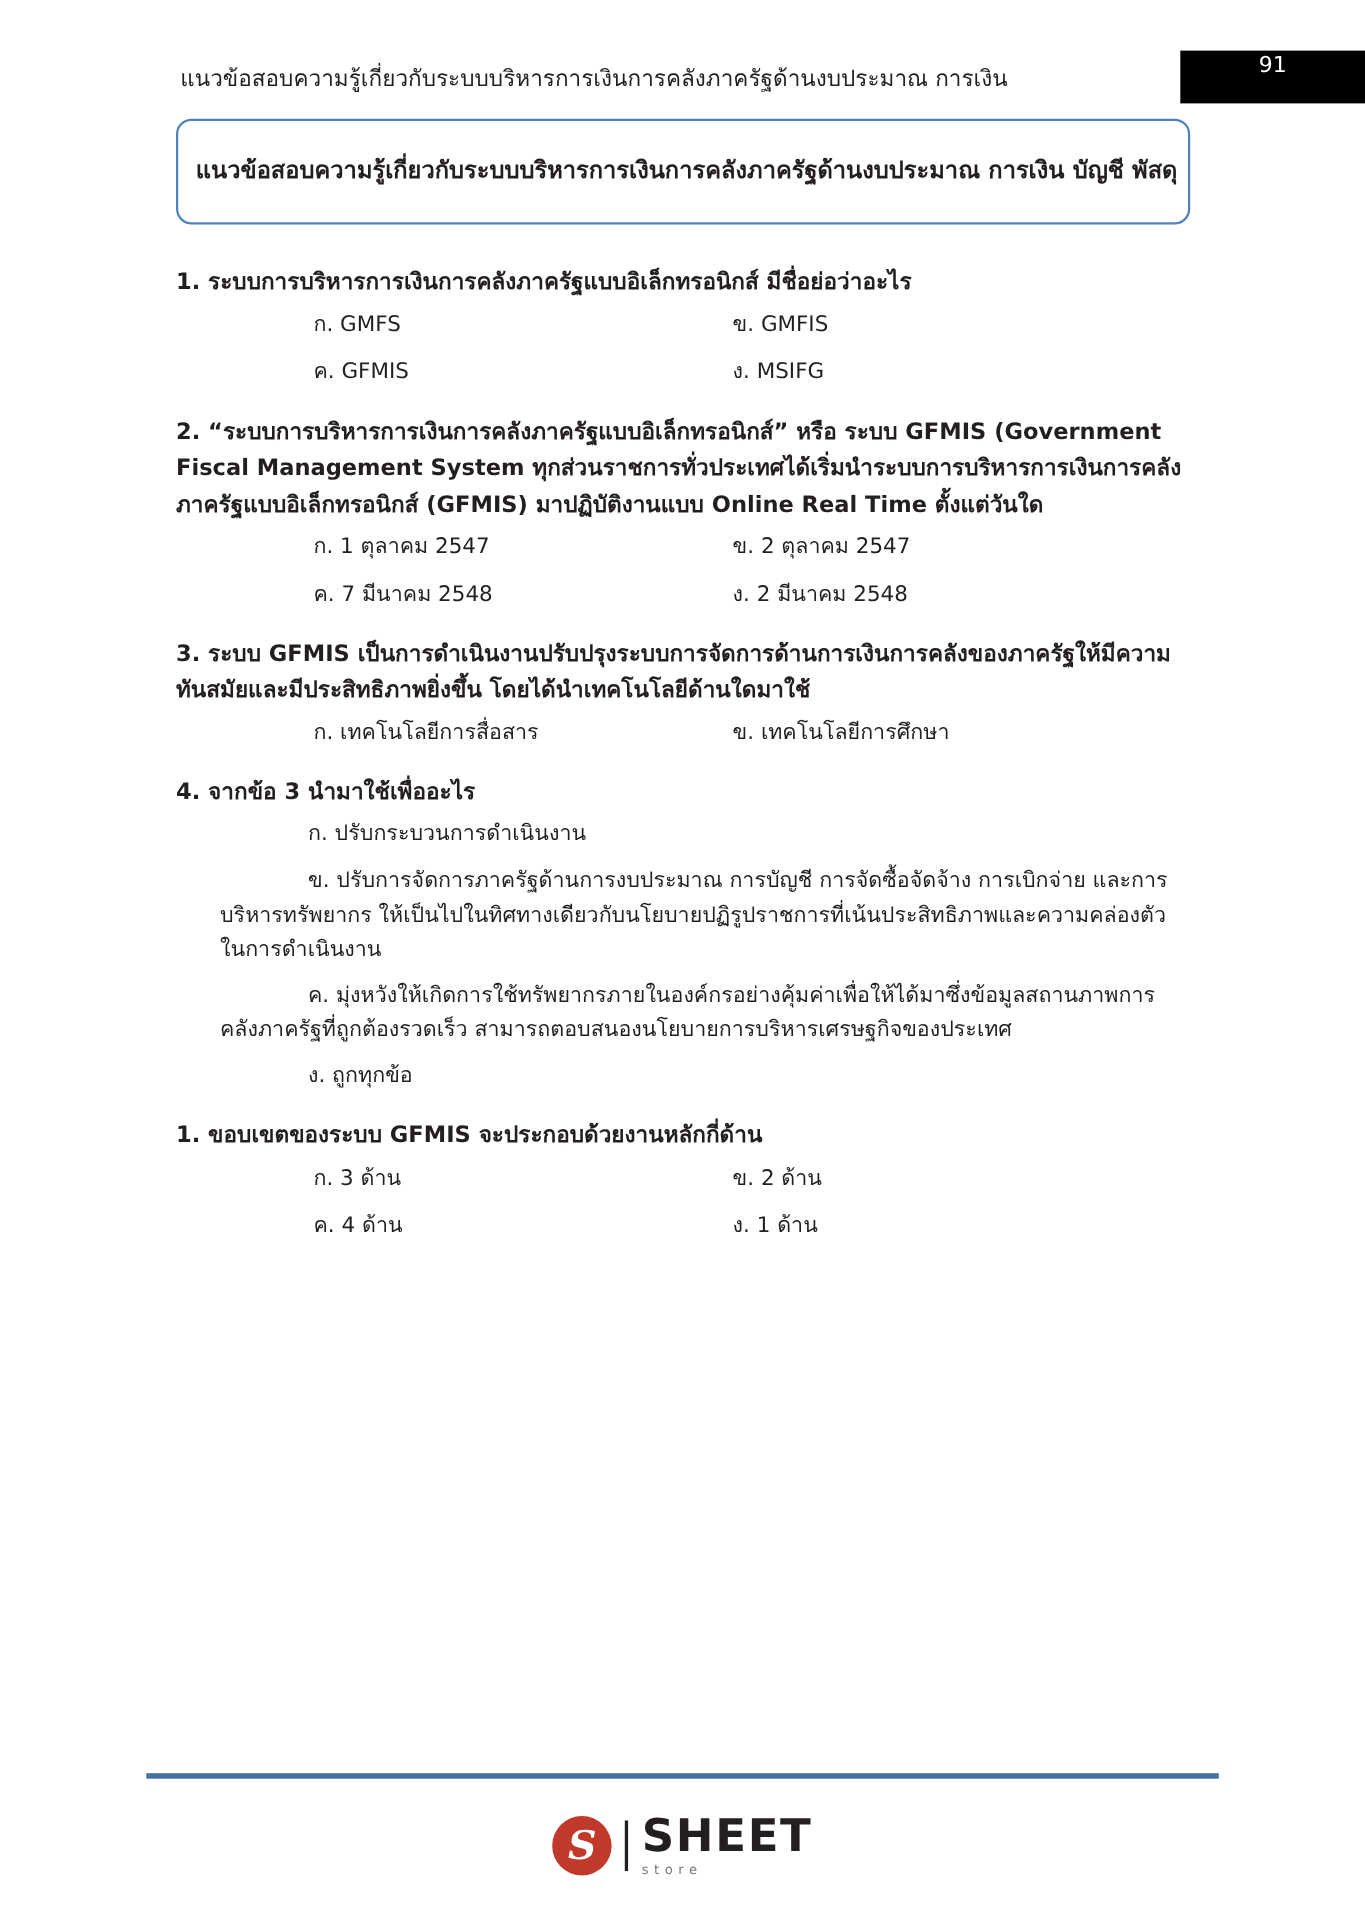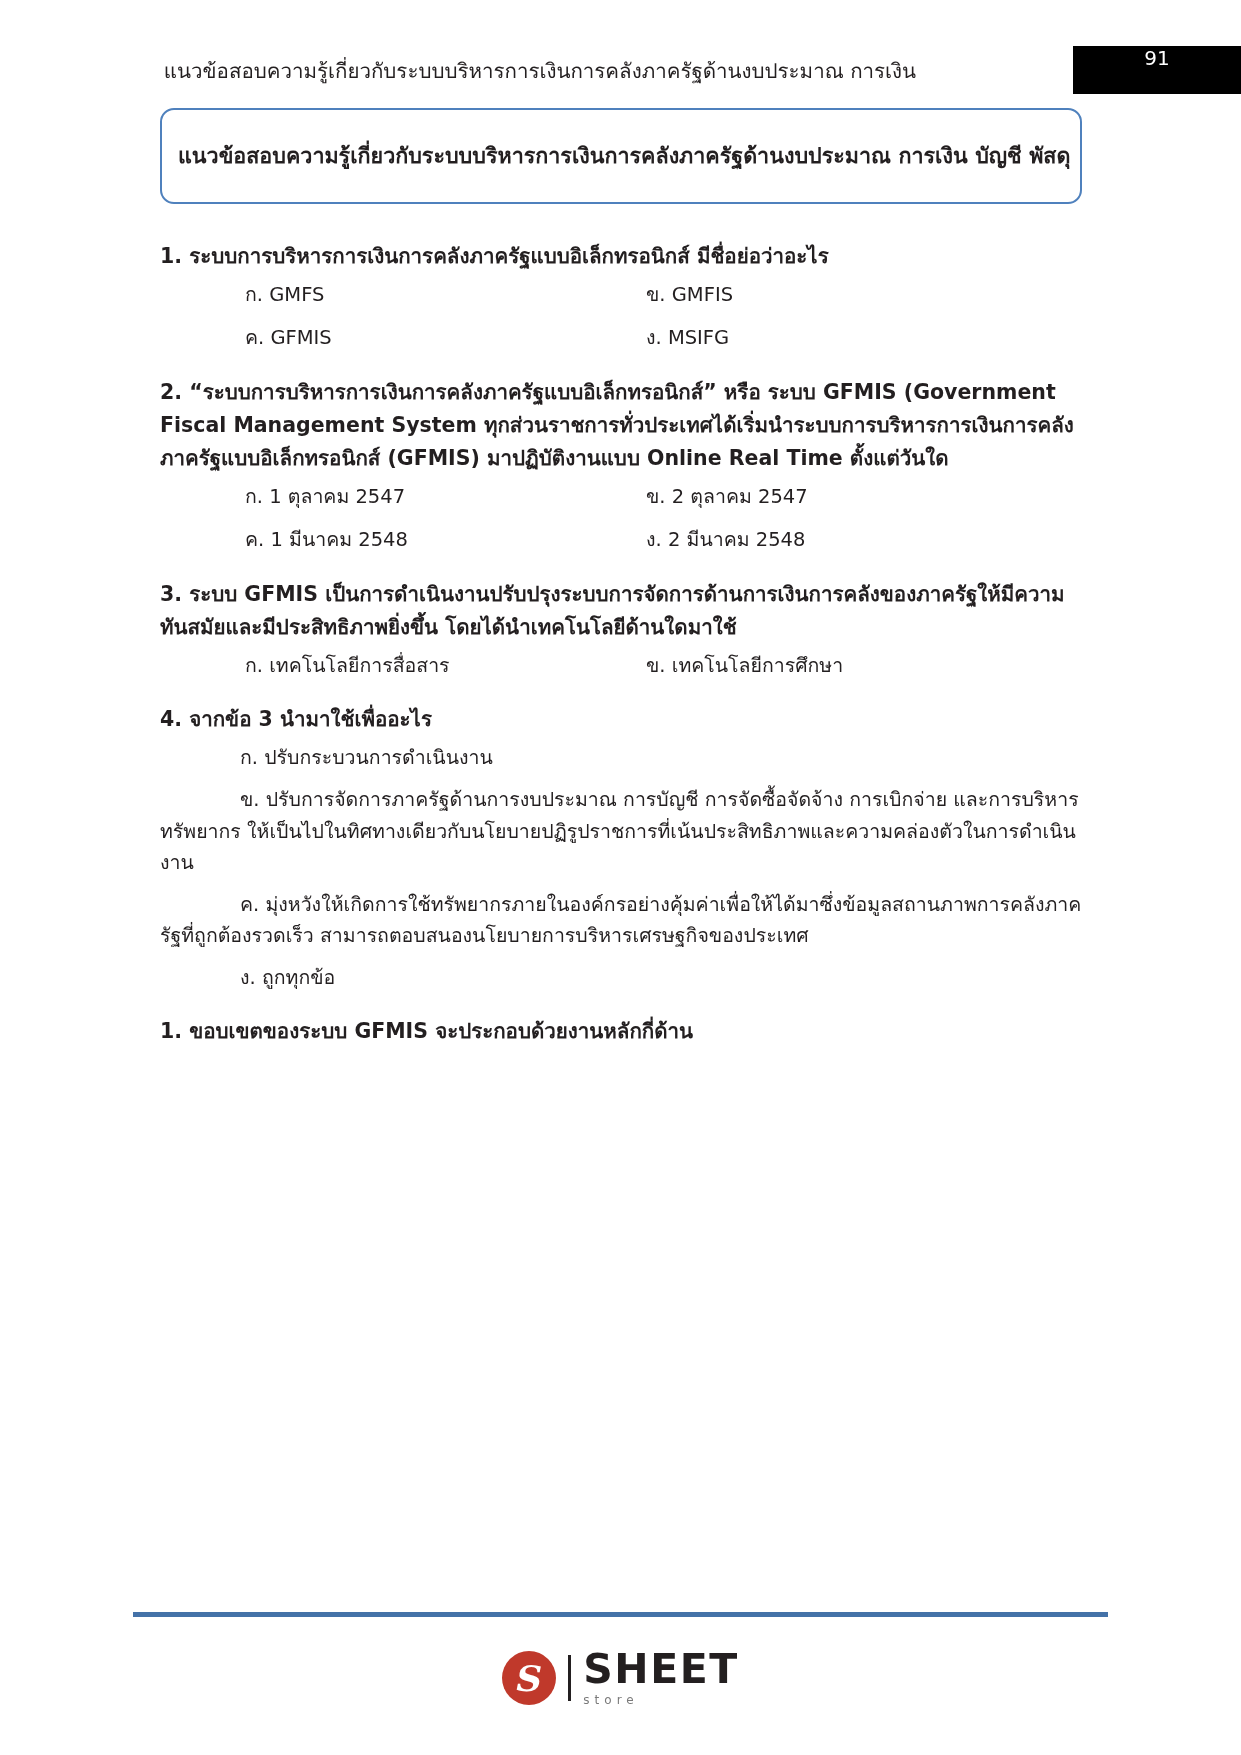--- a/index.html
+++ b/index.html
@@ -85,20 +85,21 @@
     font-size: 20.5px;
     font-weight: bold;
     line-height: 1.62;
     margin-top: 22px;
     margin-bottom: 4px;
     text-align: left;
   }
   .q.first { margin-top: 0; }
   .choices {
     margin-top: 6px;
+    margin-left: 40px;
   }
   .choice-row {
     display: flex;
     margin-bottom: 12px;
   }
   .choice-col {
     width: 50%;
     box-sizing: border-box;
     font-size: 19.5px;
     line-height: 1.6;
@@ -202,21 +203,21 @@
       </div>
     </div>
 
     <div class="q">2. “ระบบการบริหารการเงินการคลังภาครัฐแบบอิเล็กทรอนิกส์” หรือ ระบบ GFMIS (Government Fiscal Management System  ทุกส่วนราชการทั่วประเทศได้เริ่มนำระบบการบริหารการเงินการคลังภาครัฐแบบอิเล็กทรอนิกส์ (GFMIS) มาปฏิบัติงานแบบ Online Real Time ตั้งแต่วันใด</div>
     <div class="choices">
       <div class="choice-row">
         <div class="choice-col left">ก.  1 ตุลาคม 2547</div>
         <div class="choice-col right">ข.  2 ตุลาคม 2547</div>
       </div>
       <div class="choice-row">
-        <div class="choice-col left">ค.  1 มีนาคม 2548</div>
+        <div class="choice-col left">ค.  7 มีนาคม 2548</div>
         <div class="choice-col right">ง.  2 มีนาคม 2548</div>
       </div>
     </div>
 
     <div class="q">3. ระบบ GFMIS เป็นการดำเนินงานปรับปรุงระบบการจัดการด้านการเงินการคลังของภาครัฐให้มีความทันสมัยและมีประสิทธิภาพยิ่งขึ้น โดยได้นำเทคโนโลยีด้านใดมาใช้</div>
     <div class="choices">
       <div class="choice-row">
         <div class="choice-col left">ก. เทคโนโลยีการสื่อสาร</div>
         <div class="choice-col right">ข. เทคโนโลยีการศึกษา</div>
       </div>
@@ -224,20 +225,30 @@
 
     <div class="q">4. จากข้อ 3 นำมาใช้เพื่ออะไร</div>
     <div class="choices">
       <div class="para indent">ก. ปรับกระบวนการดำเนินงาน</div>
       <div class="para indent">ข. ปรับการจัดการภาครัฐด้านการงบประมาณ การบัญชี การจัดซื้อจัดจ้าง การเบิกจ่าย และการบริหารทรัพยากร ให้เป็นไปในทิศทางเดียวกับนโยบายปฏิรูปราชการที่เน้นประสิทธิภาพและความคล่องตัวในการดำเนินงาน</div>
       <div class="para indent">ค. มุ่งหวังให้เกิดการใช้ทรัพยากรภายในองค์กรอย่างคุ้มค่าเพื่อให้ได้มาซึ่งข้อมูลสถานภาพการคลังภาครัฐที่ถูกต้องรวดเร็ว สามารถตอบสนองนโยบายการบริหารเศรษฐกิจของประเทศ</div>
       <div class="para indent">ง. ถูกทุกข้อ</div>
     </div>
 
     <div class="q">1. ขอบเขตของระบบ GFMIS จะประกอบด้วยงานหลักกี่ด้าน</div>
+    <div class="choices">
+      <div class="choice-row">
+        <div class="choice-col left">ก. 3  ด้าน</div>
+        <div class="choice-col right">ข. 2  ด้าน</div>
+      </div>
+      <div class="choice-row">
+        <div class="choice-col left">ค. 4  ด้าน</div>
+        <div class="choice-col right">ง. 1  ด้าน</div>
+      </div>
+    </div>
 
   </div>
 
   <div class="footer-rule"></div>
 
   <div class="logo">
     <div class="logo-mark">
       <span>S</span>
     </div>
     <div class="logo-sep"></div>

